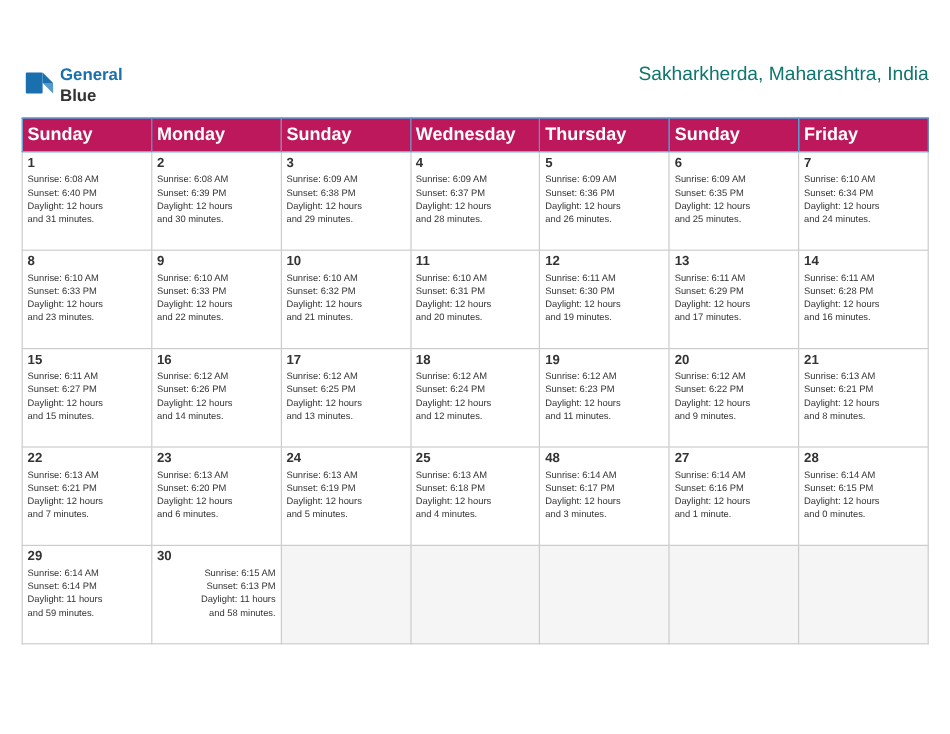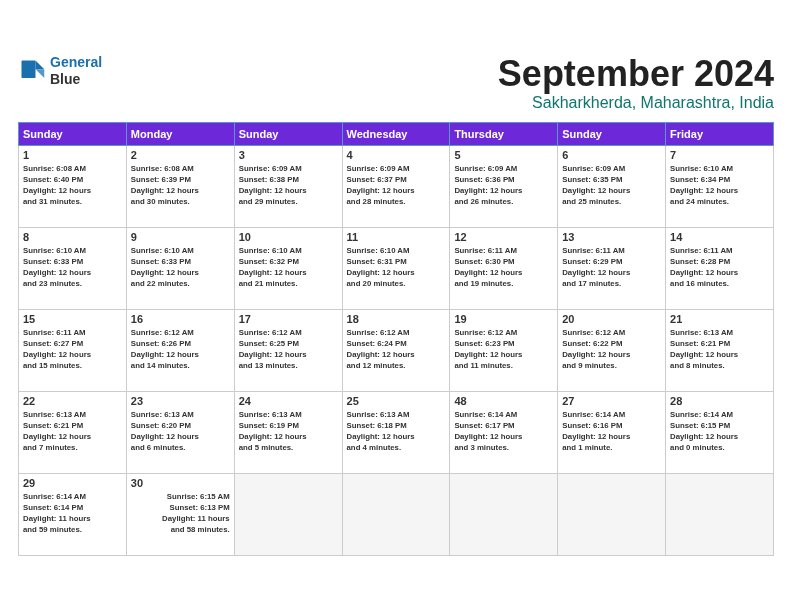--- a/index.html
+++ b/index.html
@@ -49,23 +49,23 @@
     .subtitle {
       font-size: 16px;
       color: #0f766e;
     }
     table {
       width: 100%;
       border-collapse: collapse;
       table-layout: fixed;
     }
     th {
-      background-color: #6d28d9;
+      background-color: #be185d;
       color: #fff;
-      font-size: 11px;
+      font-size: 15px;
       font-weight: bold;
       padding: 5px 4px;
       text-align: left;
       border: 1px solid #5599cc;
     }
     td {
       border: 1px solid #ccc;
       vertical-align: top;
       padding: 3px 4px;
       font-size: 8.5px;
@@ -79,41 +79,39 @@
     .day-num {
       font-size: 11px;
       font-weight: bold;
       display: block;
       margin-bottom: 2px;
     }
     .day-info {
       font-size: 7.8px;
       line-height: 1.45;
       color: #333;
-      font-weight: bold;
     }
   </style>
 </head>
 <body>
 
 <div class="page">
   <div class="header">
     <div class="logo">
       <svg class="logo-icon" viewBox="0 0 32 32">
         <polygon points="20,4 30,14 20,14" fill="#1a6faf"></polygon>
         <polygon points="20,14 30,14 30,24" fill="#5599cc"></polygon>
         <rect x="4" y="4" width="16" height="20" fill="#1a6faf" rx="1"></rect>
       </svg>
       <div class="logo-text">
         <span class="logo-blue">General</span><br>
         <span>Blue</span>
       </div>
     </div>
     <div class="title-area">
-      <div class="month-title">September 2024</div>
       <div class="subtitle">Sakharkherda, Maharashtra, India</div>
     </div>
   </div>
 
   <table>
     <thead>
       <tr>
       <th>Sunday</th>
           <th>Monday</th>
           <th>Sunday</th>

